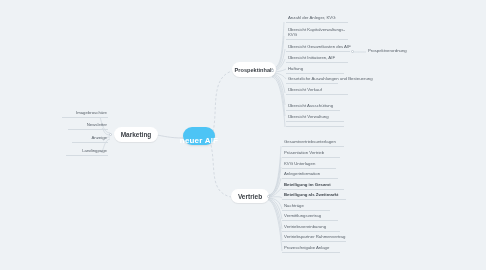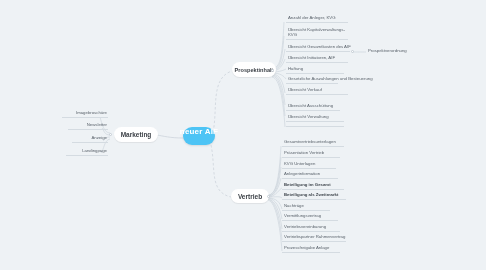--- a/index.html
+++ b/index.html
@@ -18,21 +18,21 @@
   svg.links {
     position: absolute;
     left: 0; top: 0;
     width: 486px;
     height: 270px;
     pointer-events: none;
   }
   .center-node {
     position: absolute;
     display: flex;
-    align-items: flex-start;
+    align-items: flex-end;
     justify-content: center;
     background: #4dc4f5;
     color: #ffffff;
     border-radius: 11px;
     font-size: 8px;
     font-weight: bold;
     letter-spacing: 0.2px;
     box-shadow: 0 1px 2px rgba(0,0,0,0.10);
     white-space: nowrap;
   }

